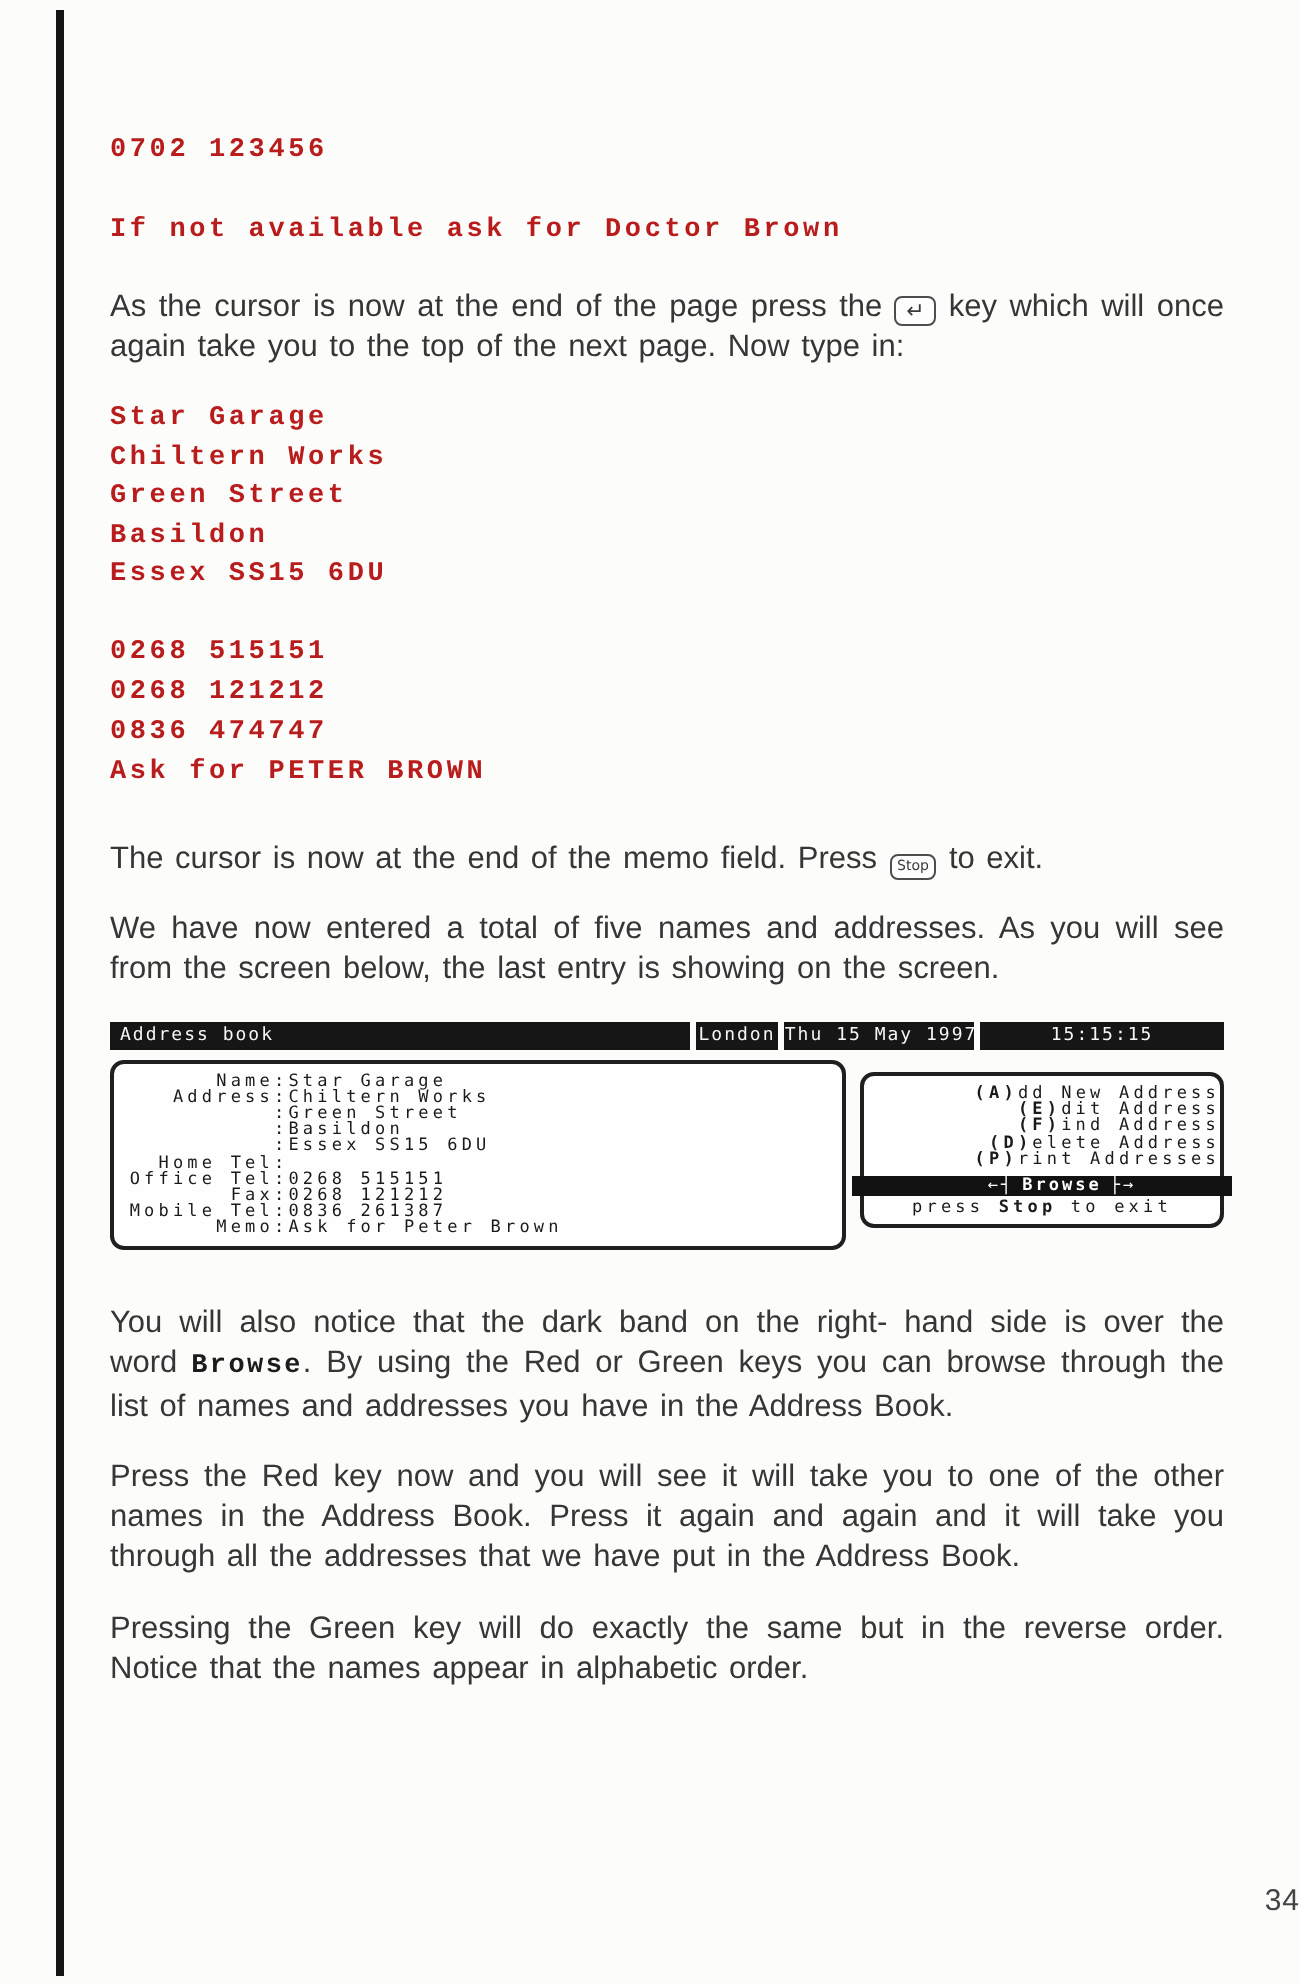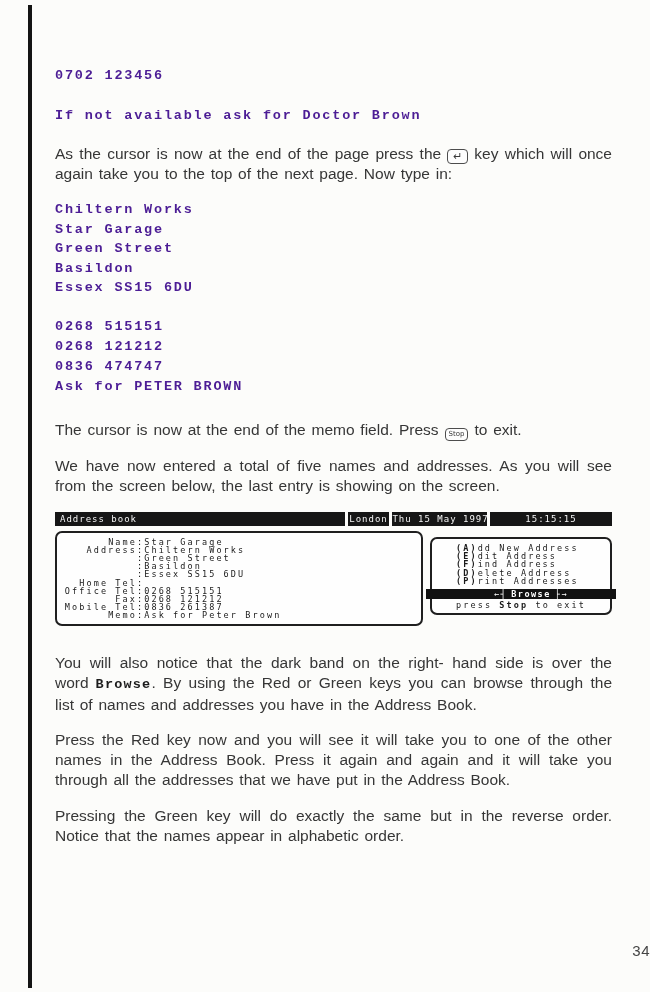--- a/index.html
+++ b/index.html
@@ -4,21 +4,21 @@
 <style>
   html,body{margin:0;padding:0;background:#e8e8e6;}
   .page{
     position:relative;width:650px;height:992px;background:#fcfcfa;
     font-family:"Liberation Sans",sans-serif;color:#333;overflow:hidden;
     box-sizing:border-box;
   }
   .spine{position:absolute;left:28px;top:5px;width:4px;height:983px;background:#141414;}
   .content{position:absolute;left:55px;top:0;width:557px;}
   .mono{font-family:"Liberation Mono","DejaVu Sans Mono",monospace;font-weight:700;
-        font-size:13.5px;letter-spacing:1.8px;color:#4c1d95;}
+        font-size:13.5px;letter-spacing:1.8px;color:#b91c1c;}
   .phone-line{padding-top:68px;}
   .note{margin-top:25px;}
   .para{margin-top:0;font-size:15.5px;line-height:20px;color:#363636;
         text-align:justify;word-spacing:1.5px;}
   .p1{margin-top:21px;}
   .typed-block1{margin-top:16px;}
   .typed-block1 div{line-height:19.5px;}
   .typed-block2{margin-top:19px;}
   .typed-block2 div{line-height:20px;}
   .p2{margin-top:23px;}
@@ -43,21 +43,21 @@
   .tb-4{flex:1;margin-left:3px;text-align:center;}
   .panels{display:flex;margin-top:5px;align-items:flex-start;}
   .scr-text{font-family:"DejaVu Sans Mono",monospace;font-size:8.5px;
         letter-spacing:2.1px;color:#1a1a1a;}
   .record-panel{width:368px;border:2px solid #1f1f1f;border-radius:7px;
         background:#fefefe;padding:5px 0 4px 6px;box-sizing:border-box;}
   .r-row{display:flex;line-height:8.2px;white-space:pre;}
   .r-lbl{width:74px;flex:none;text-align:right;}
   .menu-panel{flex:1;margin-left:7px;margin-top:6px;border:2px solid #1f1f1f;border-radius:7px;
         background:#fefefe;padding:5px 0 3px 0;box-sizing:border-box;position:relative;}
-  .m-item{line-height:8.4px;padding-left:24px;white-space:pre;}
+  .m-item{line-height:8.4px;padding-left:24px;white-space:pre;text-align:right;}
   .m-key{font-weight:700;}
   .browse-band{background:#121212;color:#fff;margin:3px -6px 2px -6px;height:10px;
         line-height:10px;text-align:center;letter-spacing:1.5px;padding-left:20px;}
   .browse-band .b-label{font-weight:700;padding:0 4px;}
   .menu-footer{text-align:center;line-height:9px;white-space:pre;}
   .menu-footer .f-key{font-weight:700;}
   .pagenum{position:absolute;left:0;top:942px;width:650px;text-align:right;
         font-size:15px;color:#444;letter-spacing:0.5px;}
 </style>
 </head>
@@ -68,22 +68,22 @@
 
   <div class="content">
 
     <div class="mono phone-line">0702 123456</div>
 
     <div class="mono note">If not available ask for Doctor Brown</div>
 
     <p class="para p1"><span>As the cursor is now at the end of the page press the</span><span class="key-icon">↵</span><span>key which will once again take you to the top of the next page. Now type in:</span></p>
 
     <div class="mono typed-block1">
+      <div>Star Garage</div>
       <div>Chiltern Works</div>
-      <div>Star Garage</div>
       <div>Green Street</div>
       <div>Basildon</div>
       <div>Essex SS15 6DU</div>
     </div>
 
     <div class="mono typed-block2">
       <div>0268 515151</div>
       <div>0268 121212</div>
       <div>0836 474747</div>
       <div>Ask for PETER BROWN</div>

